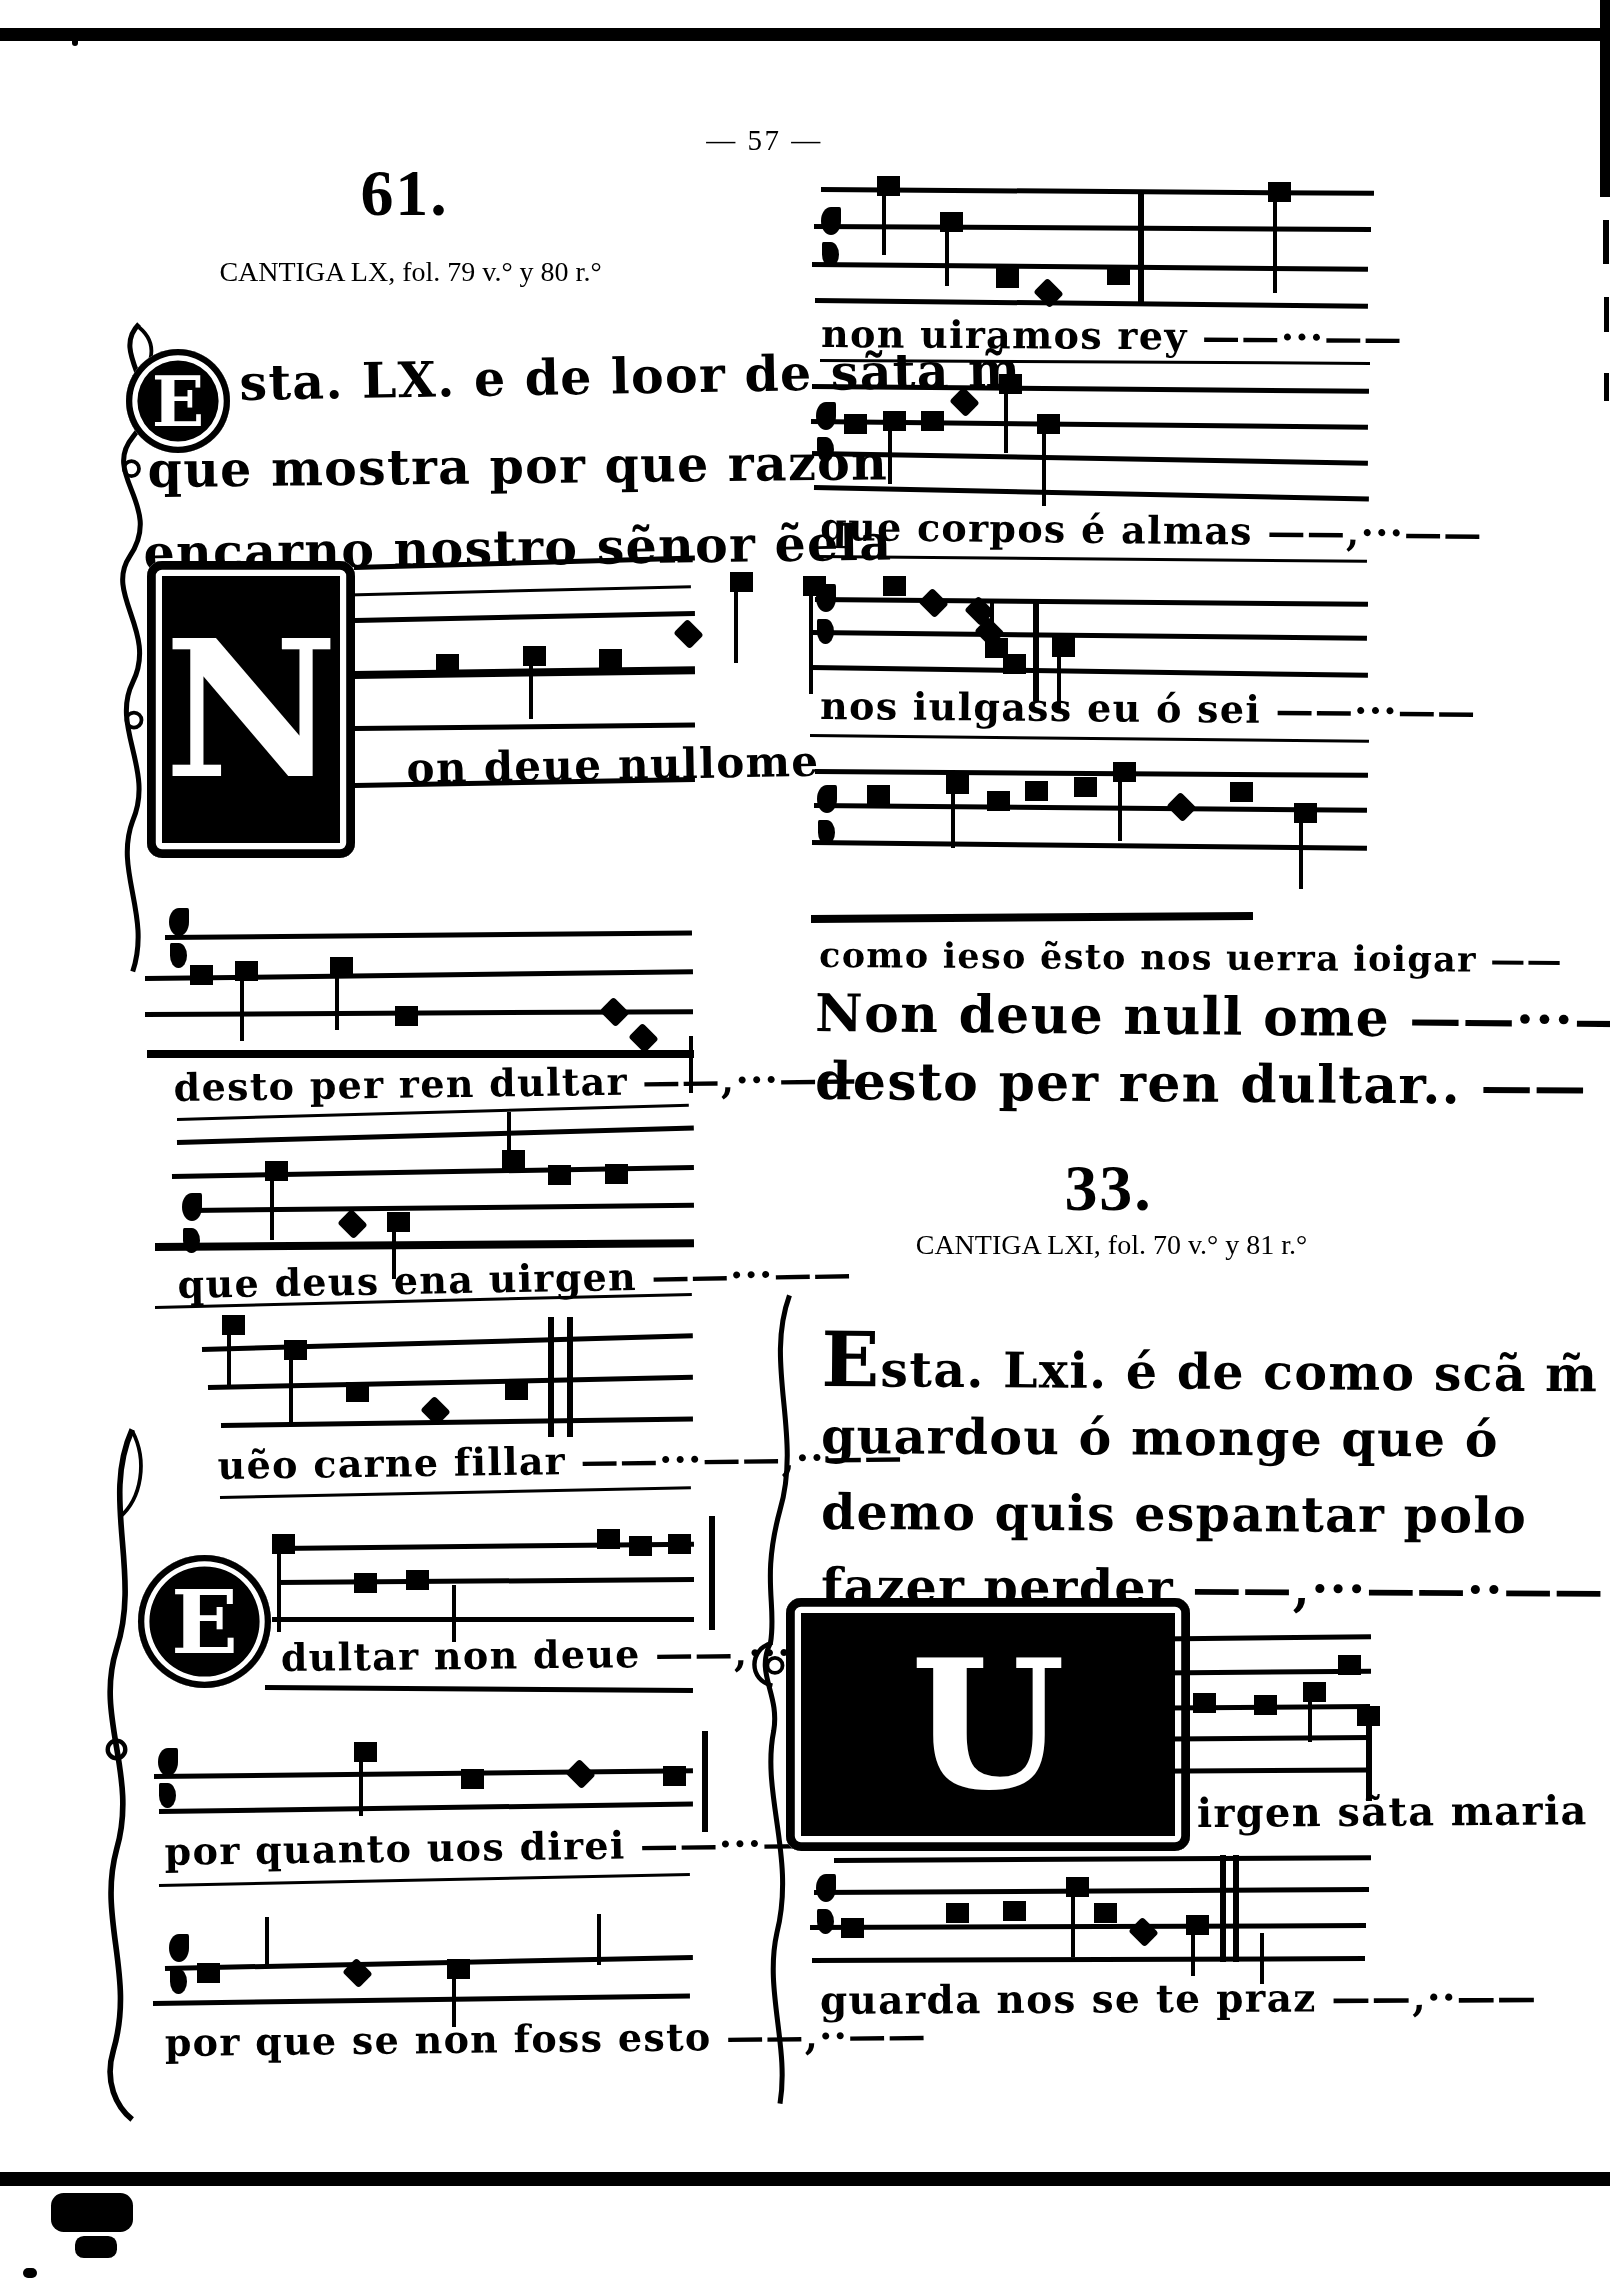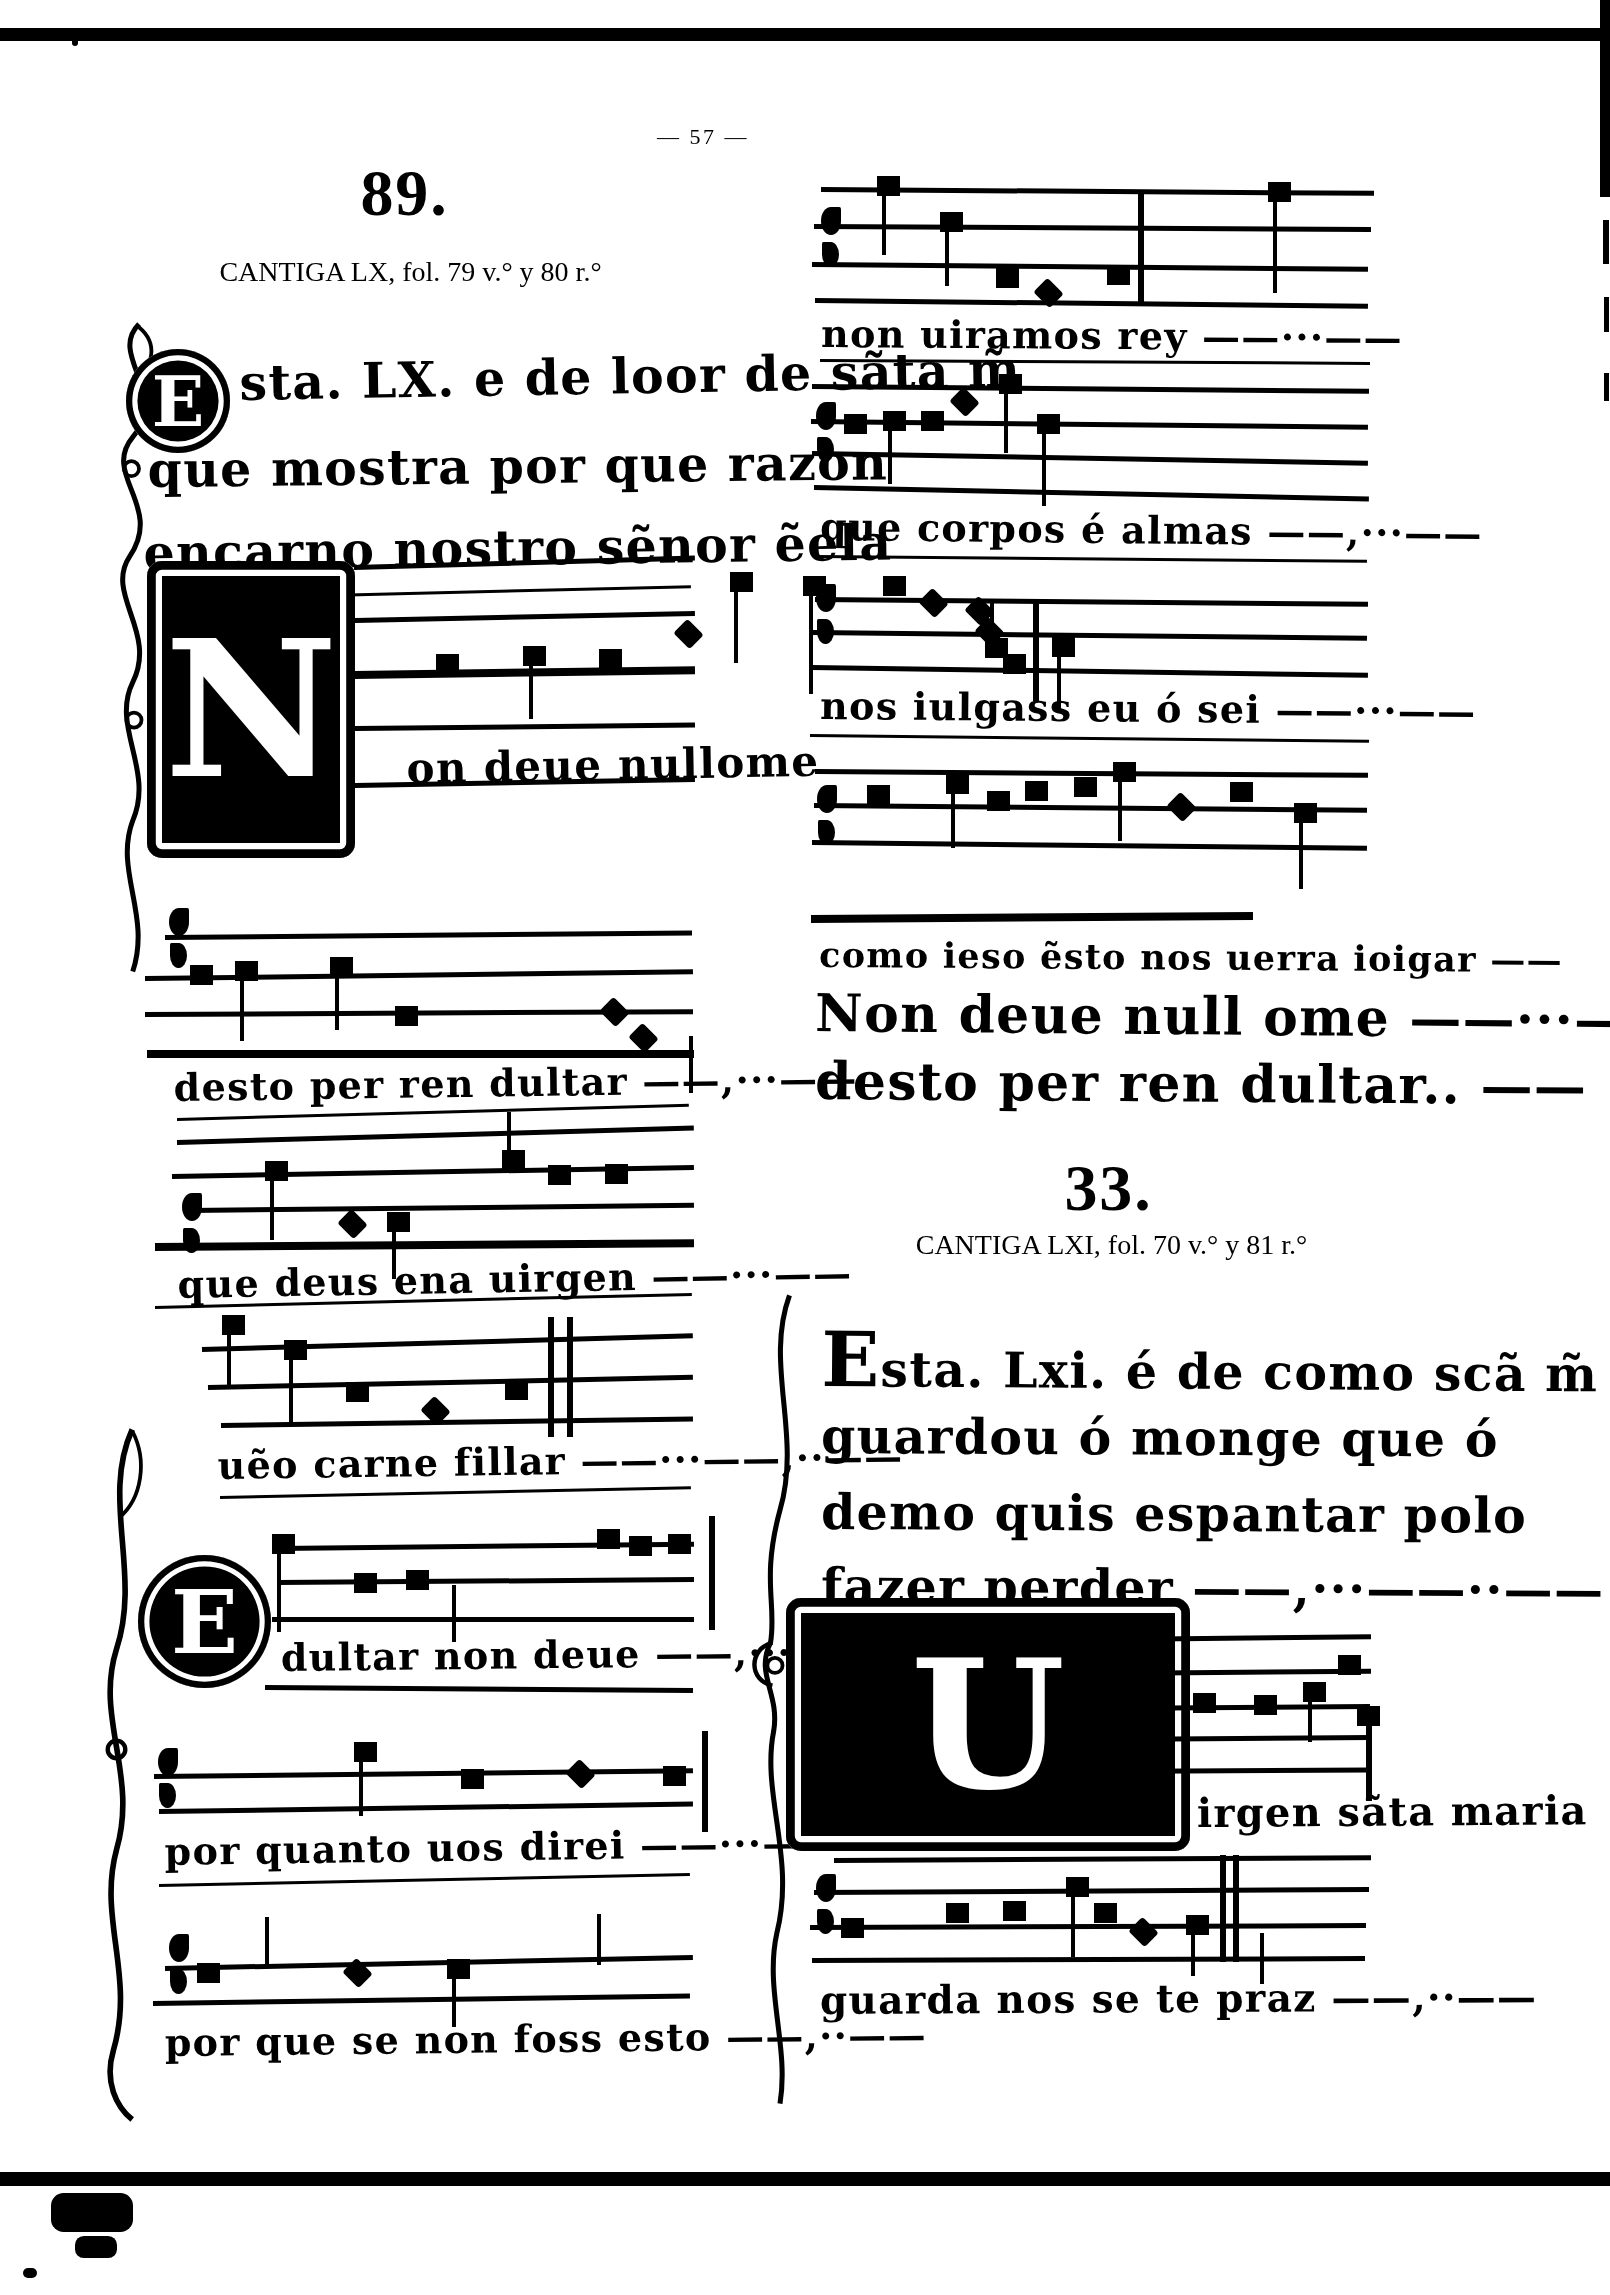--- a/index.html
+++ b/index.html
@@ -1,21 +1,21 @@
 <!DOCTYPE html>
 <html style="font-size:10px"><head>
 <meta charset="utf-8">
 <style>
   html,body{margin:0;padding:0;background:#e8e8e8;}
   .page{position:relative;width:1610px;height:2295px;background:#ffffff;overflow:hidden;
         font-family:"Liberation Serif",serif;color:#000;}
   
   .h-num{position:absolute;font-weight:bold;font-size:66px;letter-spacing:1.9px;text-align:center;}
   .caption{position:absolute;font-size:28px;text-align:center;white-space:nowrap;}
-  .pageno{position:absolute;font-size:22px;letter-spacing:2.5px;}
+  .pageno{position:absolute;font-size:29px;text-align:center;letter-spacing:2.5px;}
   
   .g{position:absolute;font-family:"DejaVu Serif",serif;font-weight:bold;white-space:nowrap;
      letter-spacing:1.3px;transform-origin:left bottom;}
   .intro{font-size:49px;}
   .lyr{font-size:38px;}
   .refrain{font-size:52px;}
   
   .stf{position:absolute;}
   .ln{position:absolute;height:5px;background:#000;transform-origin:left center;}
   .ln.thick{height:7.6px;}
@@ -48,21 +48,21 @@
   <div class="art" style="left:1603px;top:220px;width:6.3px;height:44px;"></div>
   <div class="art" style="left:1604px;top:297px;width:5px;height:35px;"></div>
   <div class="art" style="left:1604px;top:373px;width:5px;height:28px;"></div>
   <div class="art" style="left:0;top:2172px;width:1610px;height:14px;"></div>
   <div class="art" style="left:51px;top:2193px;width:82px;height:39px;border-radius:12.6px;"></div>
   <div class="art" style="left:75px;top:2236px;width:42px;height:21.5px;border-radius:8.8px;"></div>
   <div class="art" style="left:23px;top:2268px;width:14px;height:10px;border-radius:5px;"></div>
 
   <div class="pageno" style="left:657px;top:124px;width:215px;">— 57 —</div>
 
-  <div class="h-num" style="left:335px;top:155px;width:139px;">89.</div>
+  <div class="h-num" style="left:335px;top:155px;width:139px;">61.</div>
   <div class="caption" style="left:158px;top:256px;width:505px;">CANTIGA LX, fol. 79 v.° y 80 r.°</div>
 
   <svg class="orn" style="left:95px;top:316px;" width="88" height="695" viewBox="0 0 140 1100">
     <path d="M70,10 C20,60 120,120 60,190 C10,250 110,300 55,380 C15,440 100,500 60,580 C25,650 95,720 60,800 C30,880 90,950 60,1040" stroke="#000" stroke-width="8" fill="none"></path>
     <path d="M70,15 C100,40 95,80 60,95" stroke="#000" stroke-width="6" fill="none"></path>
     <circle cx="58" cy="240" r="12" fill="none" stroke="#000" stroke-width="6"></circle>
     <circle cx="62" cy="640" r="12" fill="none" stroke="#000" stroke-width="6"></circle>
   </svg>
 
   <div class="roundI" style="left:126px;top:349px;width:104px;height:104px;font-size:69px;">E</div>

